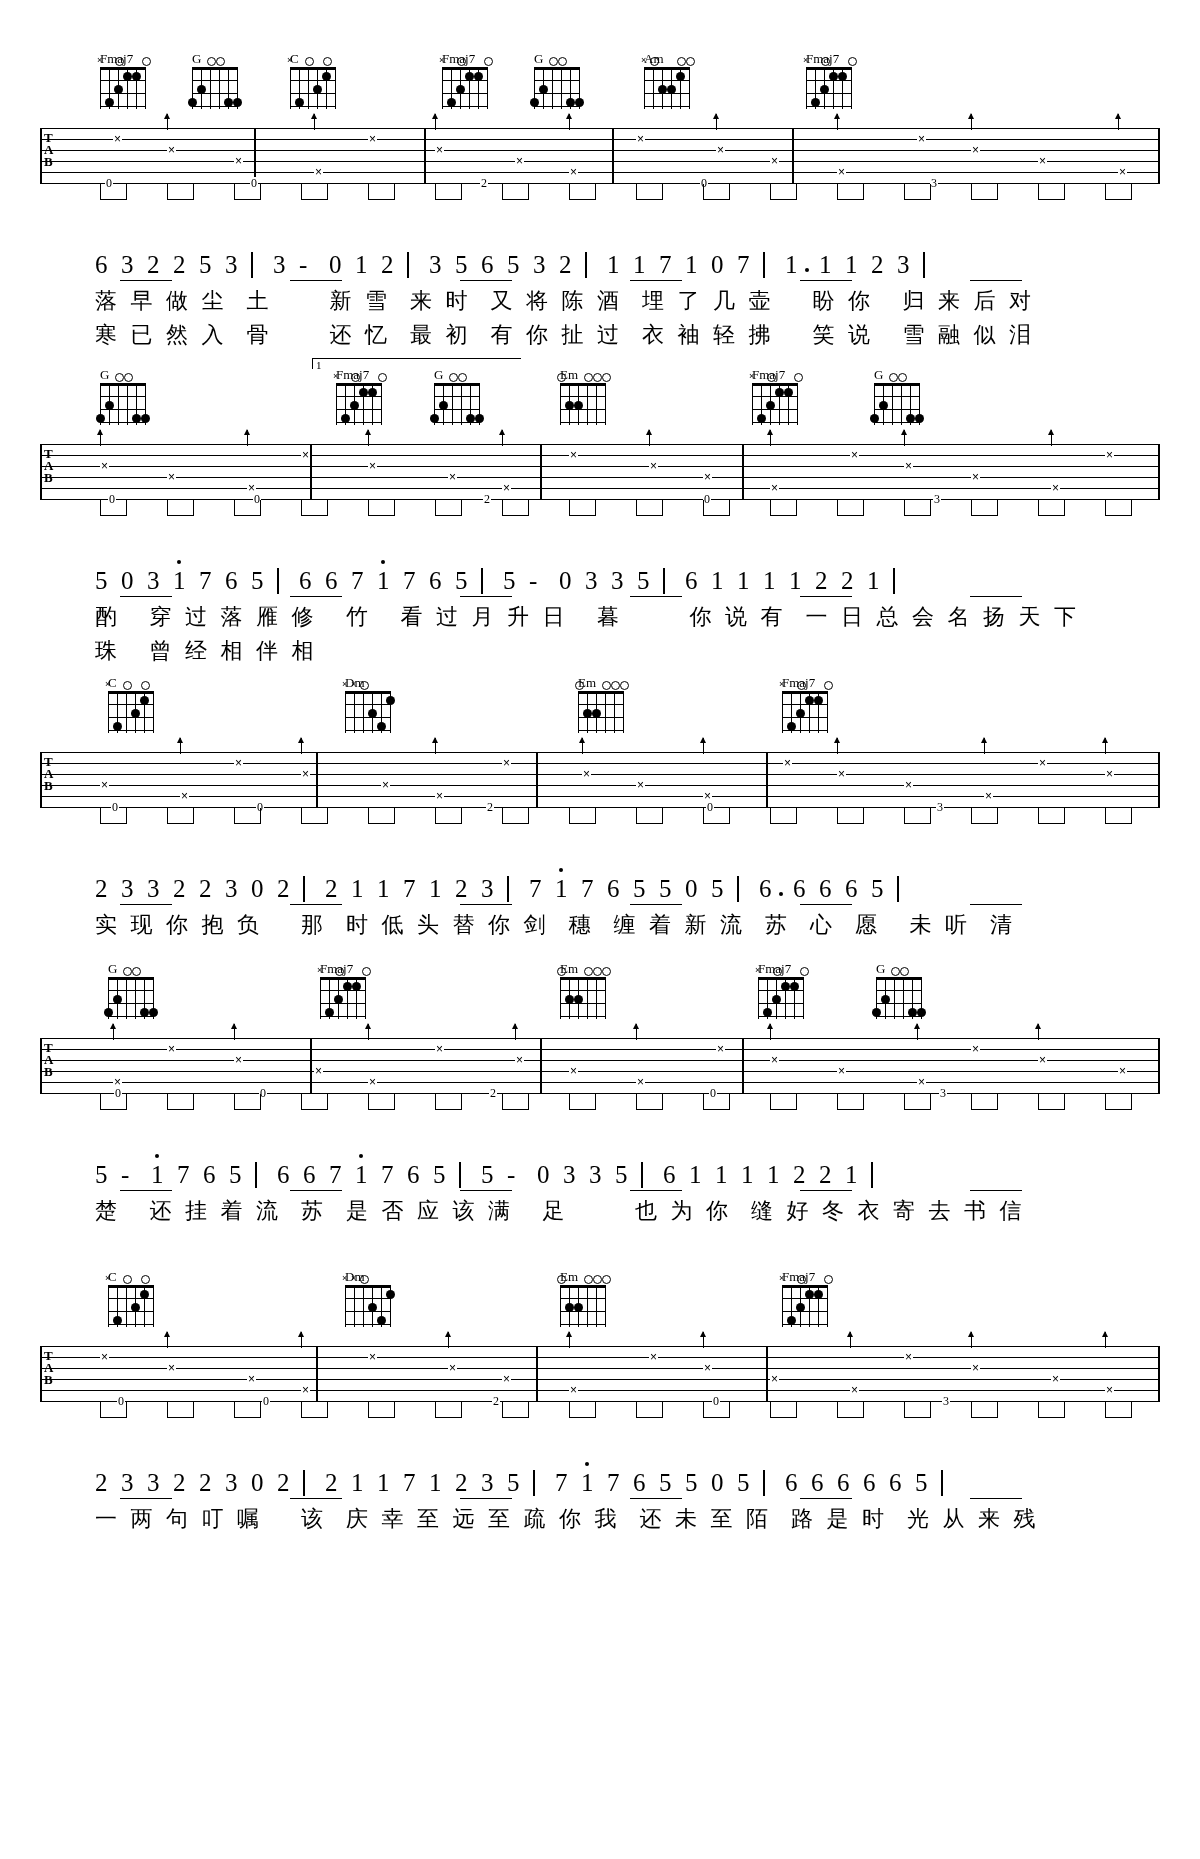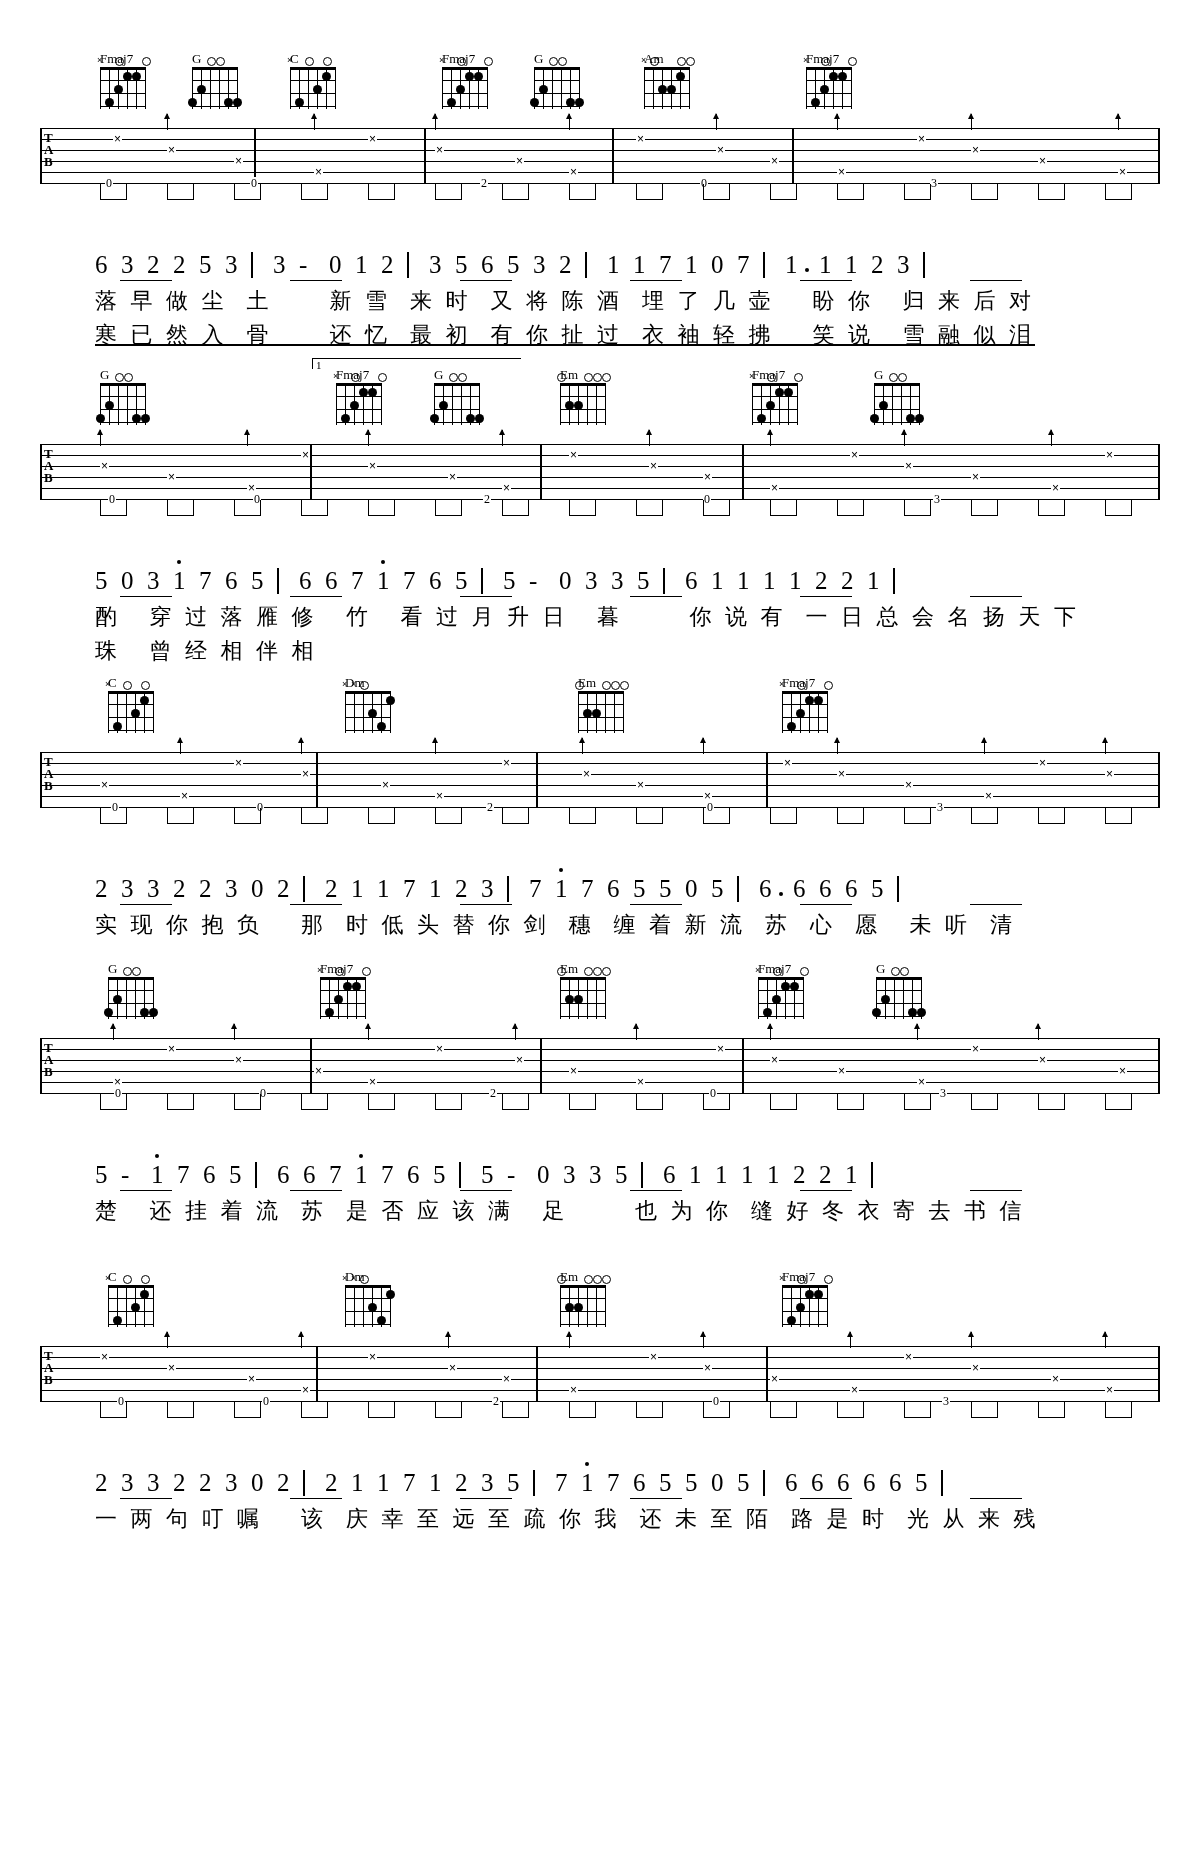--- a/index.html
+++ b/index.html
@@ -328,21 +328,21 @@
           <div class="note" style="left: 897px; top: 0px;">3</div>
           <div class="nbar" style="left: 923px; top: 0px;"></div>
           <div class="under1" style="left: 120px; top: 28px; width: 52px;"></div>
           <div class="under1" style="left: 290px; top: 28px; width: 52px;"></div>
           <div class="under1" style="left: 460px; top: 28px; width: 52px;"></div>
           <div class="under1" style="left: 630px; top: 28px; width: 52px;"></div>
           <div class="under1" style="left: 800px; top: 28px; width: 52px;"></div>
           <div class="under1" style="left: 970px; top: 28px; width: 52px;"></div>
         </div>
         <div class="lyr" style="left: 95px; top: 290px; letter-spacing: 4px;">落 早 做 尘  土      新 雪  来 时  又 将 陈 酒  埋 了 几 壶    盼 你   归 来 后 对</div>
-        <div class="lyr" style="left: 95px; top: 324px; letter-spacing: 4px; text-decoration: underline;">寒 已 然 入  骨      还 忆  最 初  有 你 扯 过  衣 袖 轻 拂    笑 说   雪 融 似 泪</div>
+        <div class="lyr" style="left: 95px; top: 324px; letter-spacing: 4px;">寒 已 然 入  骨      还 忆  最 初  有 你 扯 过  衣 袖 轻 拂    笑 说   雪 融 似 泪</div>
       </div>
       <div style="position: absolute; left: 0px; top: 0px; width: 1200px;">
         <div class="chord" style="left: 100px; top: 368px;">
           <div class="cname">G</div>
           <div class="grid">
             <div class="nut"></div>
             <div class="fretline" style="top: 13px;"></div>
             <div class="fretline" style="top: 26px;"></div>
             <div class="fretline" style="top: 39px;"></div>
             <div class="string" style="left: 0px;"></div>

